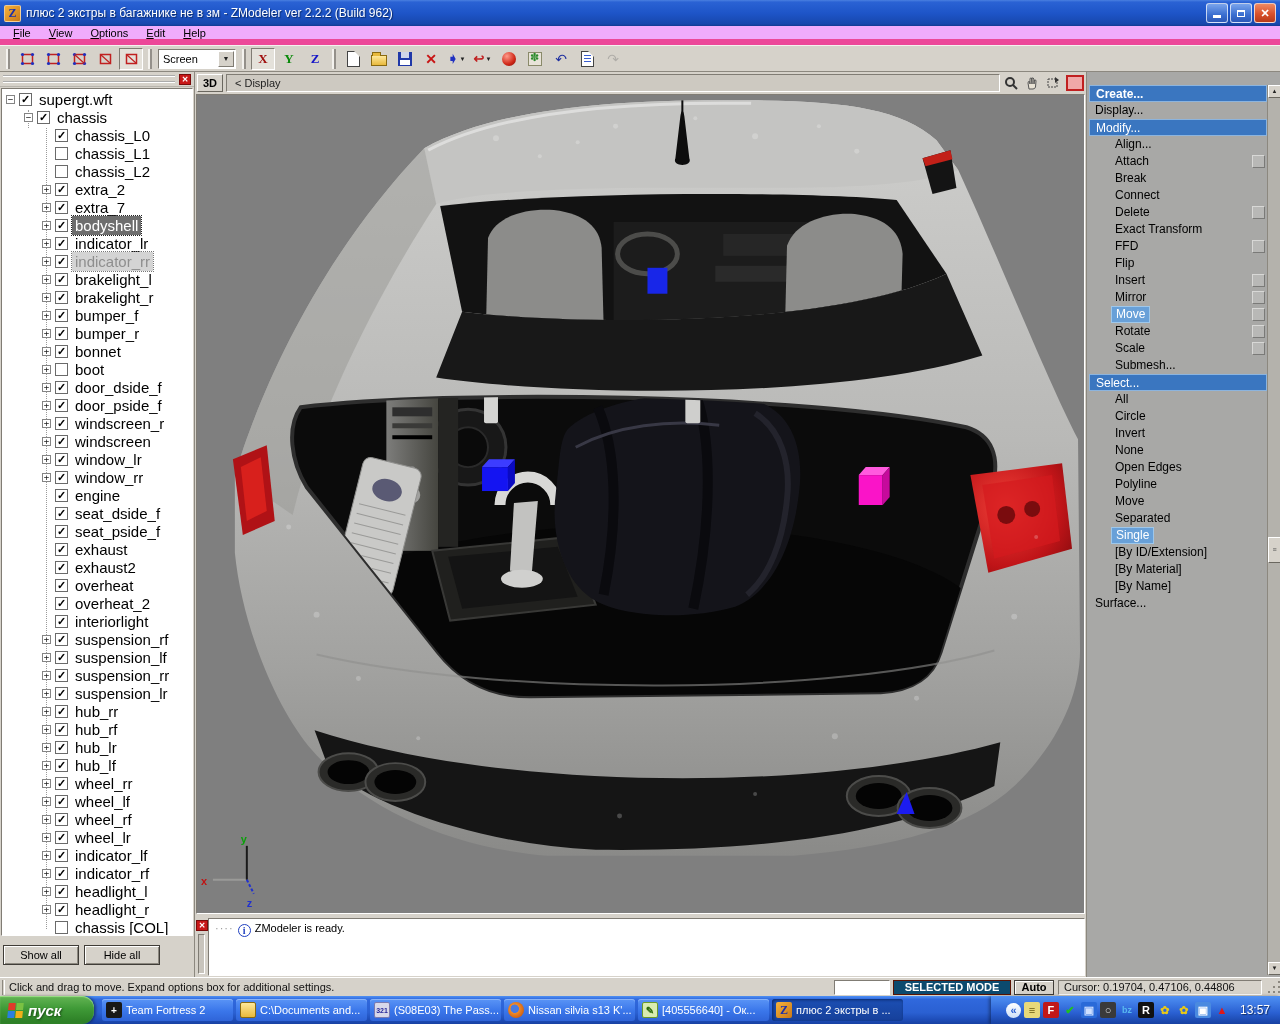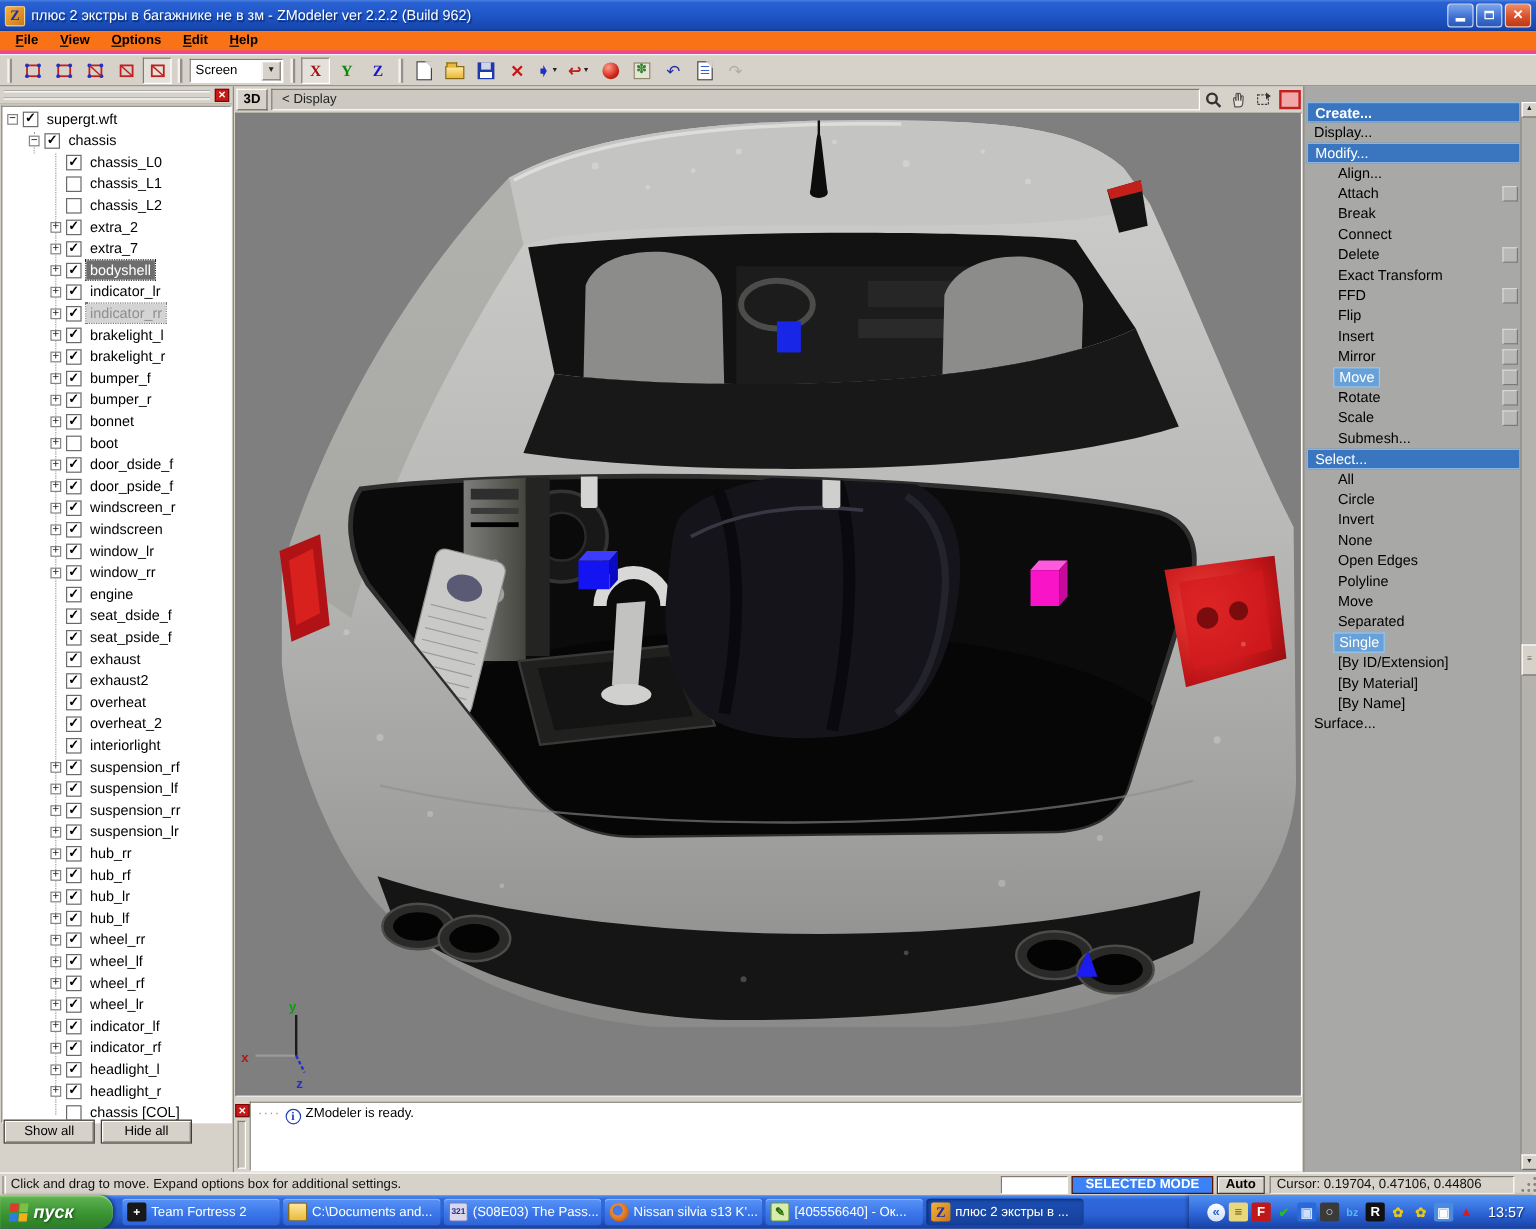--- a/index.html
+++ b/index.html
@@ -16,22 +16,22 @@
     font-family:"Liberation Serif",serif; }
   #title-text { color:#fff; font-weight:normal; font-size:12px; text-shadow:1px 1px 1px #0a2a6a; flex:1; white-space:nowrap; overflow:hidden; }
   .winbtn { width:22px; height:20px; margin-left:2px; border-radius:3px; border:1px solid rgba(255,255,255,.7);
     background:linear-gradient(180deg,#7aa4ec,#3a6ed0 60%,#2c58b8); color:#fff; font-size:11px; line-height:18px;
     text-align:center; font-weight:bold; }
   .winbtn.close { background:linear-gradient(180deg,#ef8a63,#d9512c 55%,#b83a18); }
   .glyph-min { display:inline-block; width:8px; height:3px; background:#fff; margin-top:11px; }
   .glyph-rest { display:inline-block; width:8px; height:7px; border:1px solid #fff; border-top:2px solid #fff; margin-top:5px; }
 
   
-  #menubar { position:absolute; left:0; top:26px; width:1280px; height:19px; background:#f97316;
-    border-bottom:3px solid #ec4899; display:flex; align-items:center; padding-left:4px;font-weight:bold; }
+  #menubar { position:absolute; left:0; top:26px; width:1280px; height:19px; background:#f0abfc;
+    border-bottom:6px solid #ec4899; display:flex; align-items:center; padding-left:4px; }
   .menu-item { padding:2px 9px; color:#000; }
   .menu-item u { text-decoration:underline; }
 
   
   #toolbar { position:absolute; left:0; top:45px; width:1280px; height:27px; background:#d6d2ca;
     border-top:1px solid #f4f2ee; border-bottom:1px solid #8c887f; display:flex; align-items:center; padding-left:2px; }
   .grip { width:4px; height:20px; margin:0 4px; border-left:2px solid #f4f2ee; border-right:2px solid #94908a; }
   .tbtn { width:24px; height:22px; margin:0 1px; display:flex; align-items:center; justify-content:center;
     border:1px solid transparent; position:relative; }
   .tbtn.pressed { border-color:#807c74 #fff #fff #807c74; background:#e4e1da; }
@@ -68,24 +68,24 @@
     color:#fff; font-size:8px; line-height:9px; text-align:center; font-weight:bold; }
   #tree { position:absolute; left:1px; top:16px; width:192px; height:848px; background:#fff;
     border:1px solid; border-color:#807c74 #fff #fff #807c74; overflow:hidden; padding-top:1px; }
   .tguide { position:absolute; border-left:1px dotted #9a9a9a; width:0; }
   .trow { position:relative; height:18px; display:flex; align-items:center; white-space:nowrap; }
   .texp { width:9px; height:9px; border:1px solid #848484; background:#fff; font-size:9px; line-height:7px;
     text-align:center; color:#222; margin-right:4px; flex:none; font-family:"DejaVu Sans Mono",monospace; }
   .texp.none { visibility:hidden; }
   .tcb { width:13px; height:13px; border:1px solid #6a6a6a; background:#fff; margin-right:4px; flex:none;
     font-size:11px; line-height:11px; text-align:center; color:#000; font-weight:bold; }
-  .tlabel { font-size:12px; padding:1px 3px;text-align:right; }
+  .tlabel { font-size:15px; padding:1px 3px;text-align:right; }
   .trow.sel .tlabel { background:#6e6e6e; color:#fff; outline:1px dotted #222; }
   .trow.ghost .tlabel { background:#d4d4d4; color:#8e8e8e; outline:1px dotted #777; }
-  #lp-buttons { position:absolute; left:0; bottom:24px; width:163px; display:flex; gap:5px; padding:0 3px; }
+  #lp-buttons { position:absolute; left:0; bottom:12px; width:163px; display:flex; gap:5px; padding:0 3px; }
   .xpbtn { flex:1; height:20px; background:#d6d2ca; border:1px solid #403d38; box-shadow:inset 1px 1px 0 #fff, inset -1px -1px 0 #8c887f;
     text-align:center; line-height:18px; font-size:11px; }
 
   
   #center { position:absolute; left:195px; top:72px; width:891px; height:905px; background:#d6d2ca; }
   #vp-header { height:22px; display:flex; align-items:center; padding:1px 2px; }
   #btn-3d { width:26px; height:18px; background:#d6d2ca; border:1px solid; border-color:#fff #6a675f #6a675f #fff;
     font-weight:bold; font-size:11px; text-align:center; line-height:16px; margin-right:3px; }
   #vp-crumb { flex:1; height:18px; border:1px solid; border-color:#807c74 #fff #fff #807c74; background:#cdc9c1;
     line-height:16px; padding-left:8px; color:#222; }
@@ -118,21 +118,21 @@
   .sc-arrow { position:absolute; left:0; width:13px; height:13px; background:#d6d2ca; border:1px solid; border-color:#fff #6a675f #6a675f #fff;
     font-size:6px; text-align:center; line-height:11px; color:#222; }
   #cmd-thumb { position:absolute; left:0; top:452px; width:13px; height:26px; background:#d6d2ca; border:1px solid; border-color:#fff #6a675f #6a675f #fff;
     font-size:7px; line-height:24px; text-align:center; color:#555; letter-spacing:0; }
 
   
   #statusbar { position:absolute; left:0; top:977px; width:1280px; height:19px; background:#d6d2ca; border-top:1px solid #fff; display:flex; align-items:center; }
   #sb-grip { width:3px; height:15px; border-left:1px solid #8c887f; border-right:1px solid #fff; margin:0 4px 0 2px; }
   #sb-hint { flex:1; font-size:11px; color:#111; }
   #sb-blank { width:56px; height:15px; background:#fff; border:1px solid; border-color:#807c74 #fff #fff #807c74; margin-right:3px; }
-  #sb-mode { width:118px; height:15px; background:#3b82f6; border:1px solid #5a1404; color:#fff; font-weight:bold;
+  #sb-mode { width:118px; height:15px; background:#0c4a6e; border:1px solid #5a1404; color:#fff; font-weight:bold;
     text-align:center; line-height:13px; font-size:11px; margin-right:3px; }
   #sb-auto { width:40px; height:15px; background:#d6d2ca; border:1px solid #403d38; box-shadow:inset 1px 1px 0 #fff;
     font-weight:bold; text-align:center; line-height:13px; margin-right:4px; }
   #sb-cursor { width:204px; height:15px; border:1px solid; border-color:#807c74 #fff #fff #807c74; line-height:13px; padding-left:5px; color:#111; margin-right:4px; }
   #sb-resize { width:14px; height:15px; background:
     radial-gradient(circle at 3px 12px,#8c887f 1px,transparent 1.5px),
     radial-gradient(circle at 8px 12px,#8c887f 1px,transparent 1.5px),
     radial-gradient(circle at 13px 12px,#8c887f 1px,transparent 1.5px),
     radial-gradient(circle at 8px 7px,#8c887f 1px,transparent 1.5px),
     radial-gradient(circle at 13px 7px,#8c887f 1px,transparent 1.5px),

